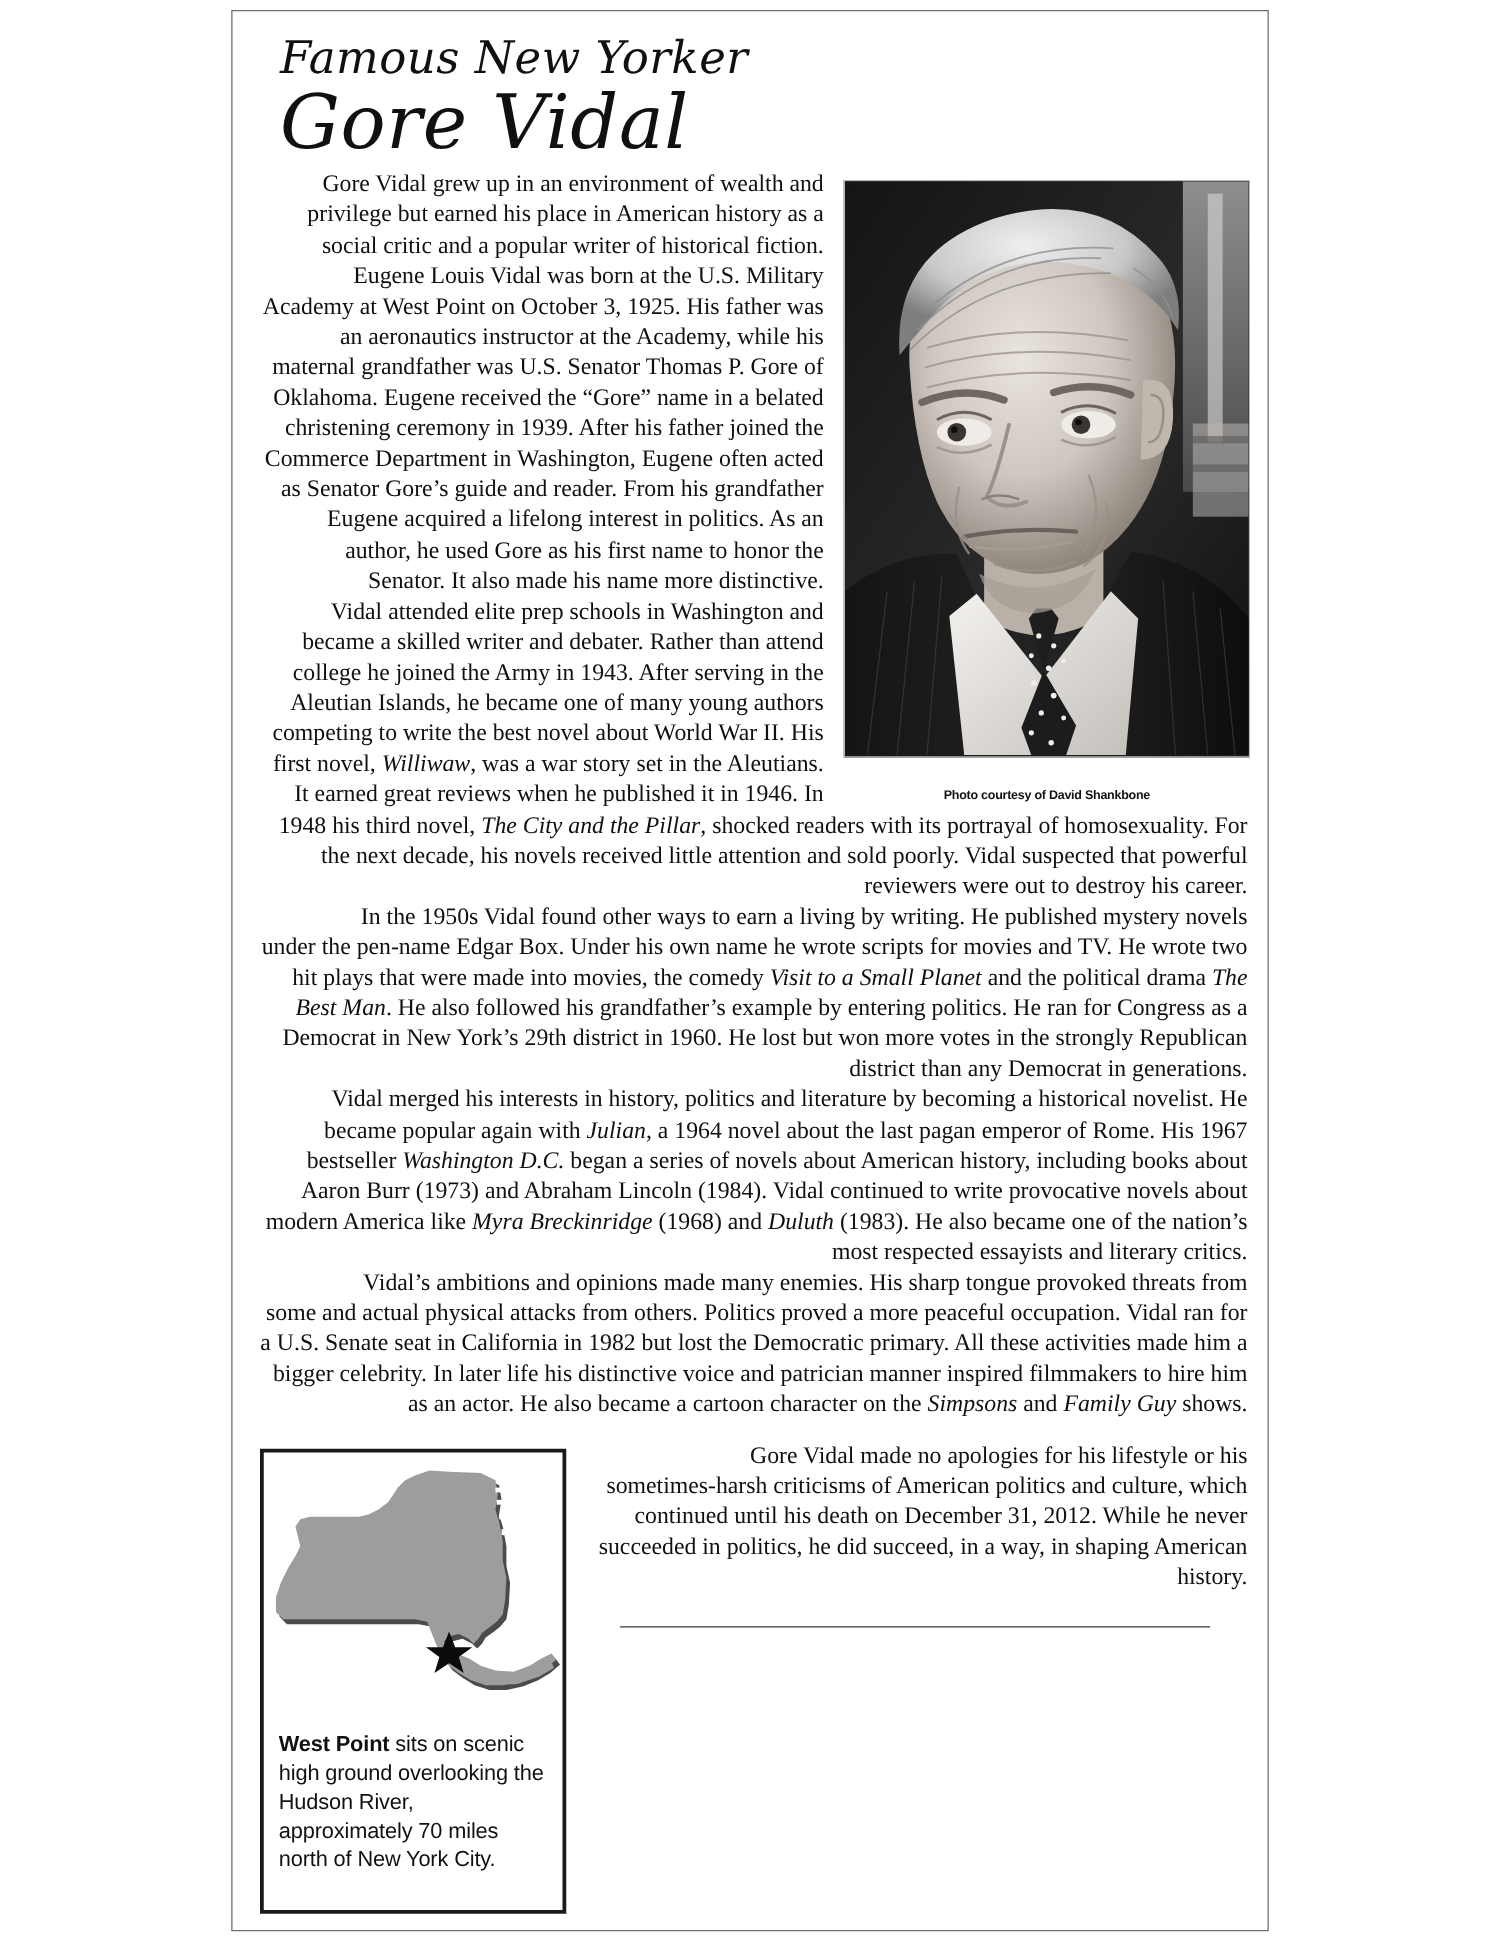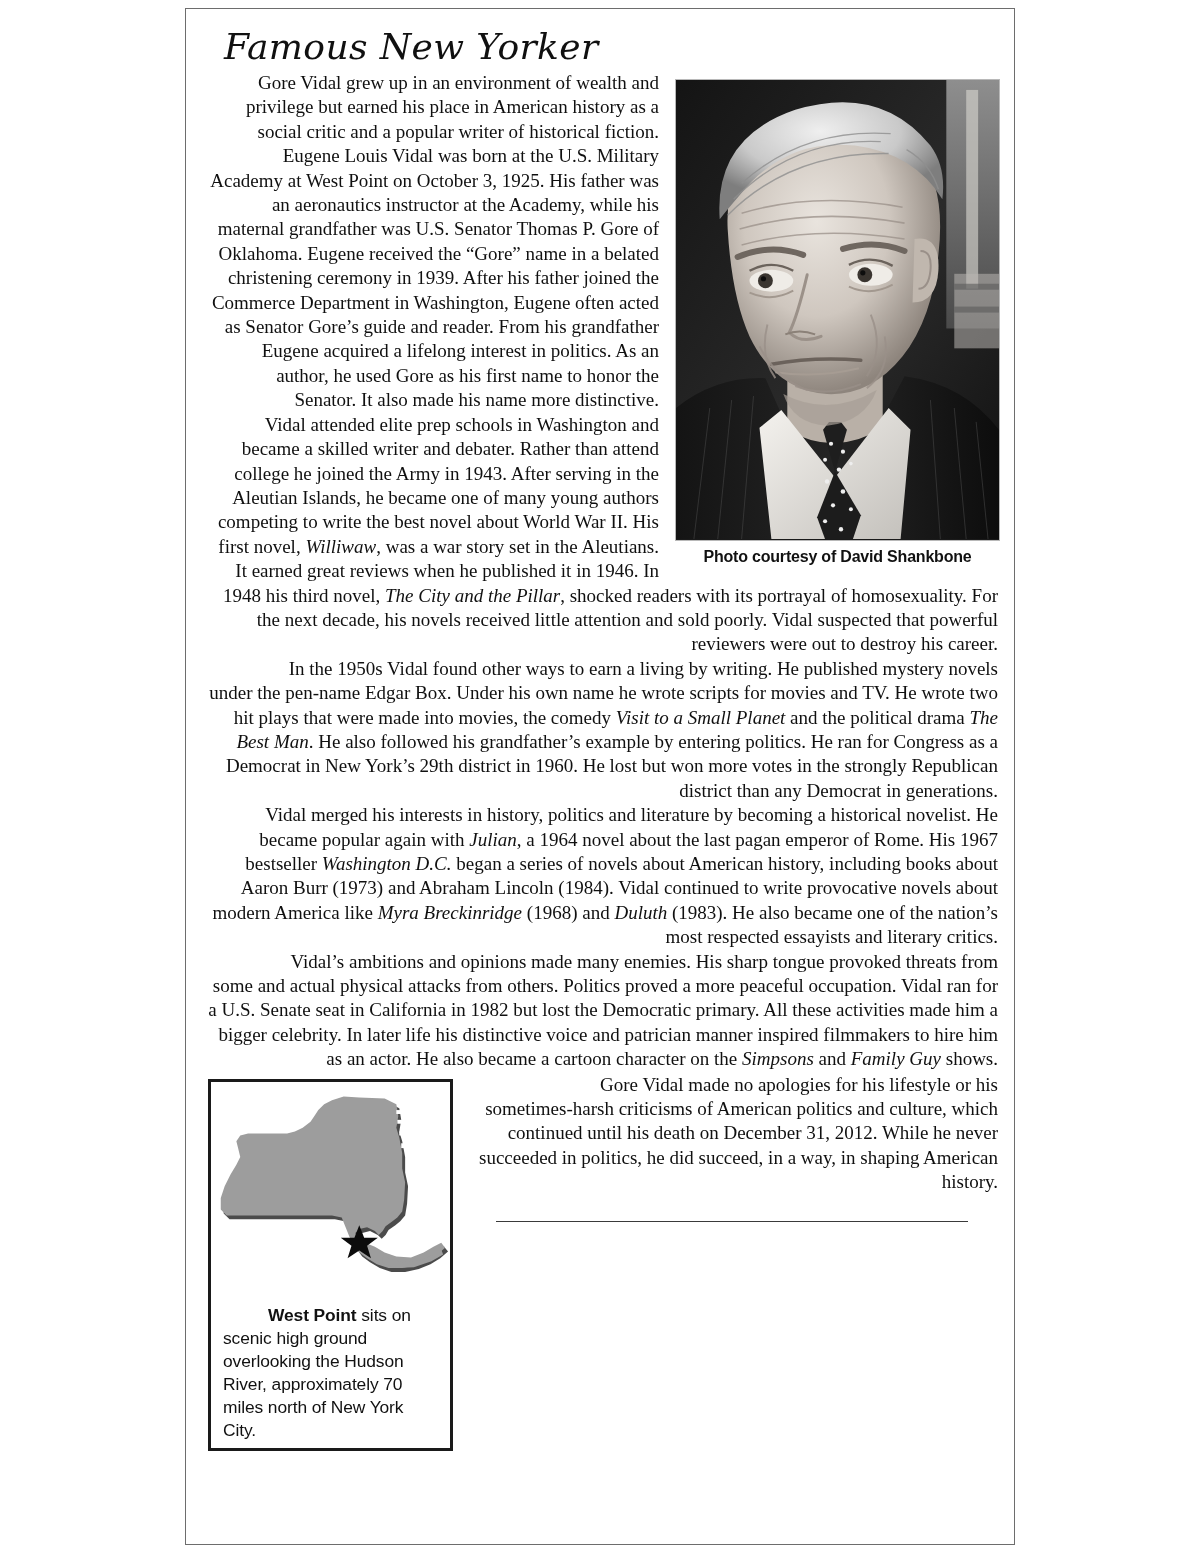--- a/index.html
+++ b/index.html
@@ -67,23 +67,23 @@
     height: 462px;
     position: relative;
     overflow: hidden;
     background: #1a1a1a;
     border: 1px solid #b8b8b8;
     box-sizing: border-box;
   }
   .photo-caption {
     font-family: "Liberation Sans", "DejaVu Sans", sans-serif;
     font-weight: bold;
-    font-size: 16px;
+    font-size: 10px;
     text-align: center;
-    margin-top: 7px;
+    margin-top: 25px;
     color: #111;
     letter-spacing: -0.2px;
   }
 
   
   .body-text {
     font-size: 19px;
     line-height: 24.4px;
     text-align: right;
     margin: 0;
@@ -118,21 +118,21 @@
   }
   #map-art svg { display: block; width: 100%; height: 100%; }
   .map-caption {
     font-family: "Liberation Sans", "DejaVu Sans", sans-serif;
     font-size: 17.4px;
     line-height: 23px;
     color: #111;
     padding: 0 10px 0 12px;
     letter-spacing: -0.1px;
   }
-  .map-caption b { font-weight: bold; margin-left: 45px; }
+  .map-caption b { font-weight: bold; }
 
   
   #credit-wrap {
     clear: none;
     margin-top: 26px;
     margin-left: 290px;
     width: 472px;
   }
   #credit-rule {
     border: none;
@@ -151,20 +151,21 @@
 
   .clearfix::after { content: ""; display: table; clear: both; }
 </style>
 </head>
 <body>
 
 <div id="page">
   <div id="inner">
 
     <div class="kicker">Famous New Yorker</div>
+    <div class="headline">Gore Vidal</div>
 
     <div class="clearfix">
       <div id="photo-block">
         <div id="photo-frame">
           <svg viewBox="0 0 325 462" preserveAspectRatio="xMidYMid slice">
             <defs>
               <linearGradient id="bgdark" x1="0" y1="0" x2="1" y2="1">
                 <stop offset="0%" stop-color="#141414"></stop>
                 <stop offset="55%" stop-color="#2a2a2a"></stop>
                 <stop offset="100%" stop-color="#101010"></stop>
@@ -293,21 +294,21 @@
       </div>
     </div>
 
     <div class="body-text" style="margin-top:0;">
       <p><span>In the 1950s Vidal found other ways to earn a living by writing. He published mystery novels under the pen-name Edgar Box. Under his own name he wrote scripts for movies and TV. He wrote two hit plays that were made into movies, the comedy </span><i>Visit to a Small Planet</i><span> and the political drama </span><i>The Best Man</i><span>.  He also followed his grandfather’s example by entering politics. He ran for Congress as a Democrat in New York’s 29th district in 1960.  He lost but won more votes in the strongly Republican district than any Democrat in generations.</span></p>
       <p><span>Vidal merged his interests in history, politics and literature by becoming a historical novelist. He became popular again with </span><i>Julian</i><span>, a 1964 novel about the last pagan emperor of Rome. His 1967 bestseller </span><i>Washington D.C.</i><span> began a series of novels about American history, including books about Aaron Burr (1973) and Abraham Lincoln (1984).  Vidal continued to write provocative novels about modern America like </span><i>Myra Breckinridge</i><span> (1968) and </span><i>Duluth</i><span> (1983). He also became one of the nation’s most respected essayists and literary critics.</span></p>
     </div>
 
     <div class="clearfix">
       <div class="body-text">
-        <p style="margin-bottom:1px;">
+        <p style="margin-bottom:16px;">
           <span>Vidal’s ambitions and opinions made many enemies. His sharp tongue provoked threats from some and actual physical attacks from others. Politics proved a more peaceful occupation. Vidal ran for a U.S. Senate seat in California in 1982 but lost the Democratic primary. All these activities made him a bigger celebrity. In later life his distinctive voice and patrician manner inspired filmmakers to hire him as an actor. He also became a cartoon character on the </span><i>Simpsons</i><span> and </span><i>Family Guy</i><span> shows.</span>
         </p>
       </div>
 
       <div id="map-block">
         <div id="map-art">
           <svg viewBox="0 0 245 222" preserveAspectRatio="xMidYMid meet">
 
             <path transform="translate(3,4)" d="M152 13 L178 14 L190 20 L192 32 L190 44 L193 54 L196 70 L196 86 L199 100 L198 118 L196 130 L191 136 L186 140 L179 145 L176 150
                  L172 154 L168 150 L160 146 L152 148 L148 152 L150 158 L158 162 L168 166 L178 172 L190 176 L205 177 L218 172 L228 166 L236 162

